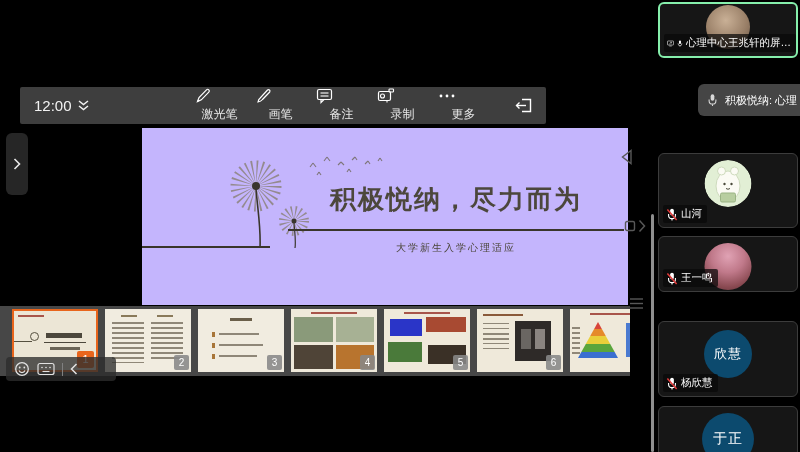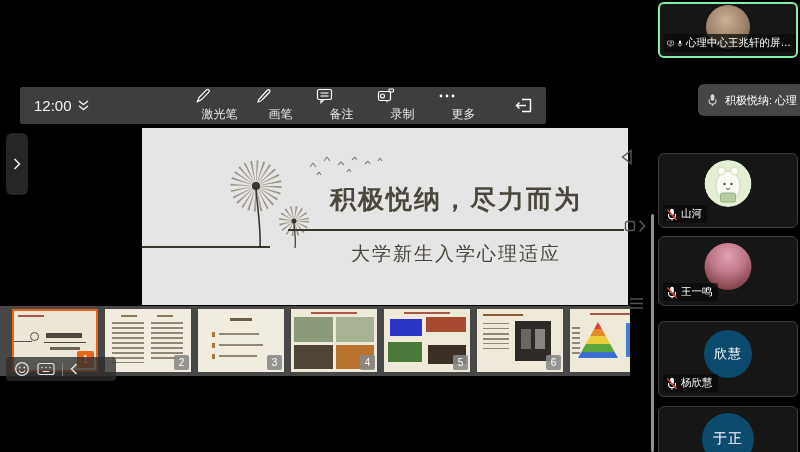--- a/index.html
+++ b/index.html
@@ -23,29 +23,29 @@
   .tool .tlabel { font-size:12px; color:#e9e9e9; margin-top:2px; white-space:nowrap;margin-left:34px; }
   .exit-btn { margin-left:auto; margin-right:13px; display:flex; align-items:center; }
 
   
   .left-tab {
     position:absolute; left:6px; top:133px; width:22px; height:62px;
     background:#262626; border-radius:6px; display:flex; align-items:center; justify-content:center;
   }
 
   
-  .slide { position:absolute; left:142px; top:128px; width:486px; height:177px; background:#e5e5e5; overflow:hidden; }
+  .slide { position:absolute; left:142px; top:128px; width:486px; height:177px; background:#c4b5fd; overflow:hidden; }
   .slide-title {
     position:absolute; left:146px; top:54px; width:336px; text-align:center;
     font-size:26px; font-weight:bold; color:#4c473c; letter-spacing:2px; white-space:nowrap;
   }
   .slide-rule { position:absolute; left:146px; top:101px; width:336px; height:2px; background:#39352b; }
   .slide-subtitle {
     position:absolute; left:146px; top:113px; width:336px; text-align:center;
-    font-size:19px; color:#4c473c; letter-spacing:2px; white-space:nowrap;
+    font-size:10px; color:#4c473c; letter-spacing:2px; white-space:nowrap;
   }
   .ground-line { position:absolute; left:0; top:118px; width:128px; height:2px; background:#39352b; }
   .dandelion { position:absolute; left:60px; top:25px; }
 
   
   .nav-back { position:absolute; left:620px; top:149px; }
   .nav-home { position:absolute; left:624px; top:219px; display:flex; align-items:center; gap:2px; }
   .nav-menu { position:absolute; left:629px; top:296px; }
 
   
@@ -342,21 +342,21 @@
       <svg width="12" height="13" viewBox="0 0 12 14">
         <rect x="4" y="0.8" width="4" height="7" rx="2" fill="#fff"></rect>
         <path d="M2.3 6.5 v1.2 a3.7 3.7 0 0 0 7.4 0 V6.5" fill="none" stroke="#fff" stroke-width="1.2"></path>
         <line x1="6" y1="11.5" x2="6" y2="13.5" stroke="#fff" stroke-width="1.2"></line>
         <line x1="1" y1="1.5" x2="11" y2="13" stroke="#e23b3b" stroke-width="1.6"></line>
       </svg>
       <span>山河</span>
     </div>
   </div>
 
-  <div class="tile" style="top:236px;height:70px;">
+  <div class="tile" style="top:236px;height:56px;">
     <div class="av" style="top:6px;width:47px;height:47px;background:radial-gradient(circle at 50% 28%,#e0a2b4 0%,#c0798a 40%,#8a4a52 75%,#5f3038 100%);"></div>
     <div class="plabel">
       <svg width="12" height="13" viewBox="0 0 12 14">
         <rect x="4" y="0.8" width="4" height="7" rx="2" fill="#fff"></rect>
         <path d="M2.3 6.5 v1.2 a3.7 3.7 0 0 0 7.4 0 V6.5" fill="none" stroke="#fff" stroke-width="1.2"></path>
         <line x1="6" y1="11.5" x2="6" y2="13.5" stroke="#fff" stroke-width="1.2"></line>
         <line x1="1" y1="1.5" x2="11" y2="13" stroke="#e23b3b" stroke-width="1.6"></line>
       </svg>
       <span>王一鸣</span>
     </div>

